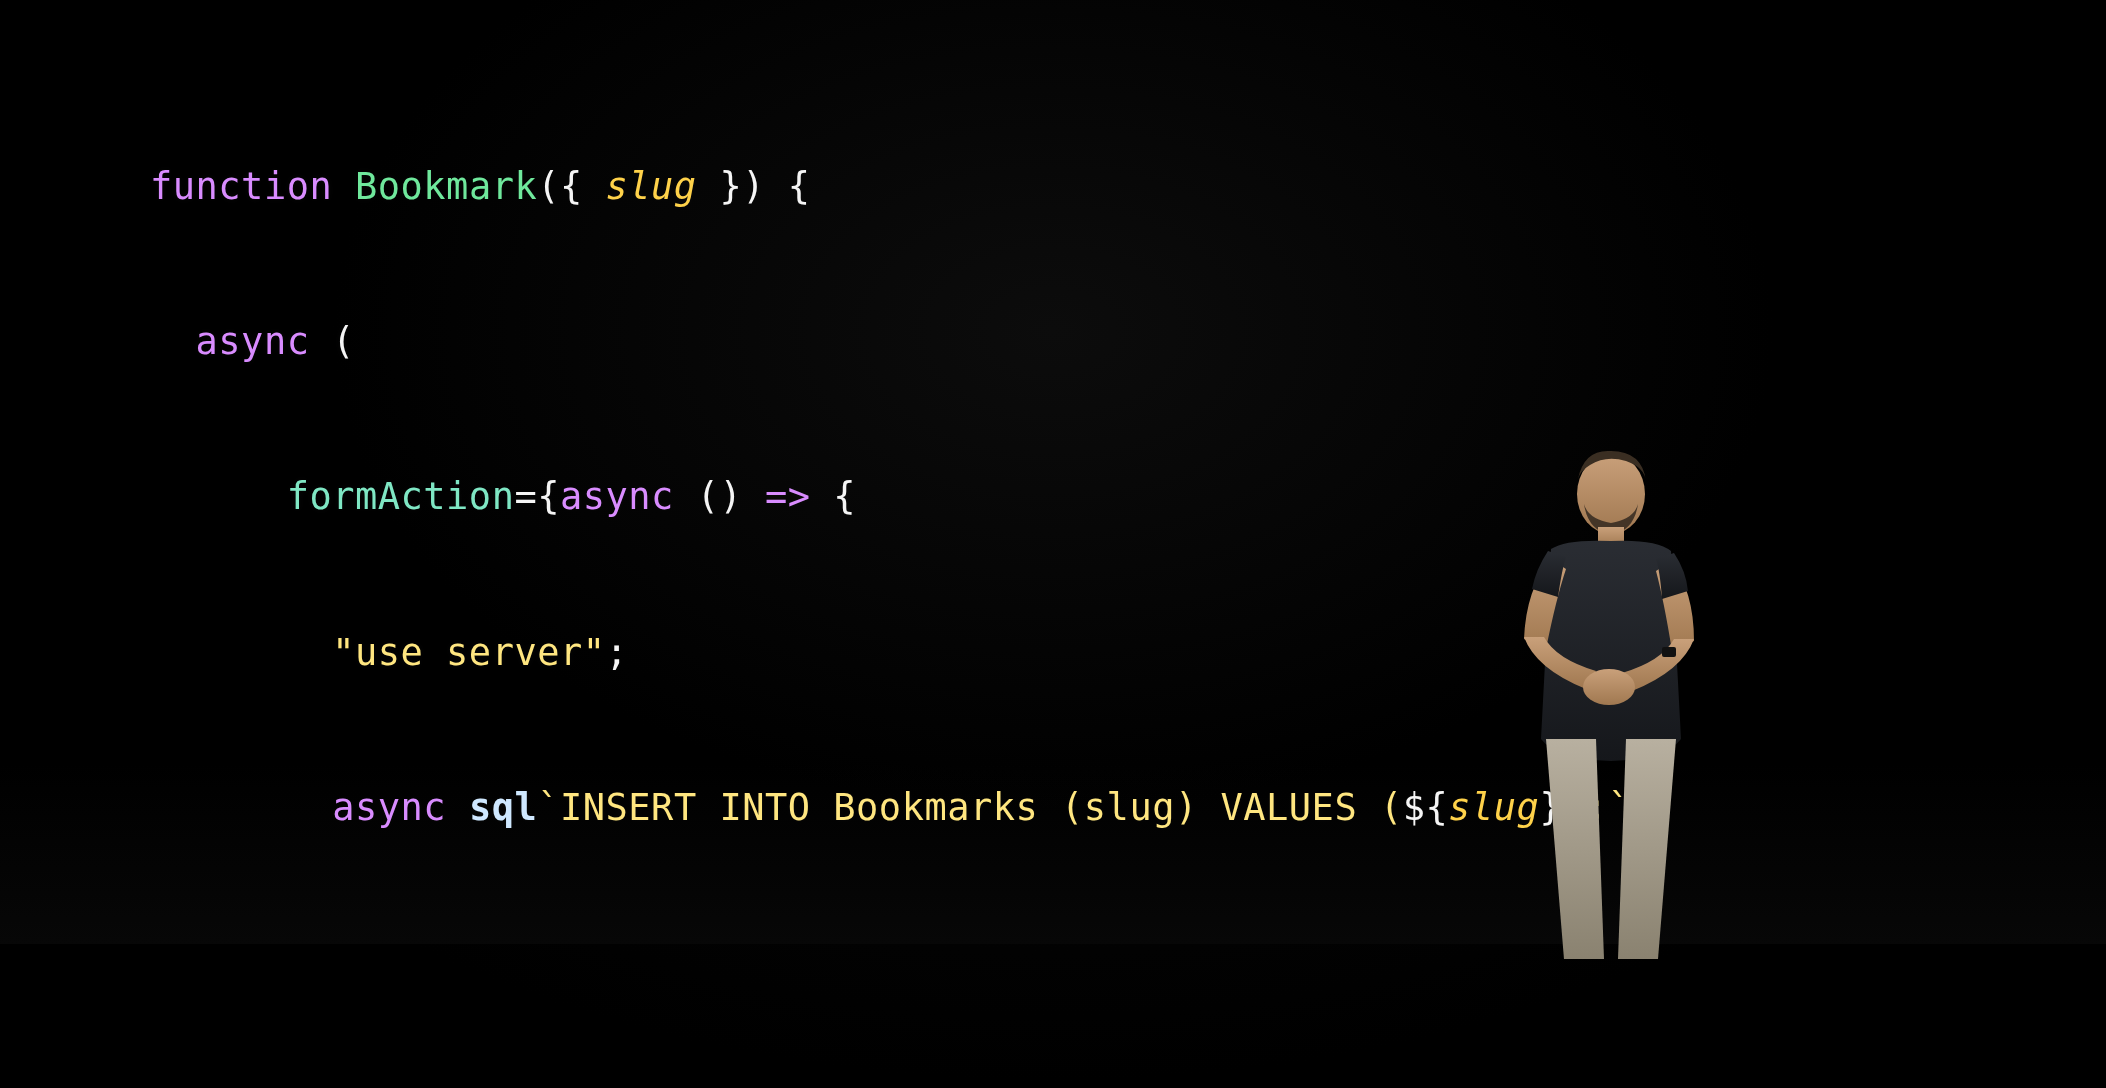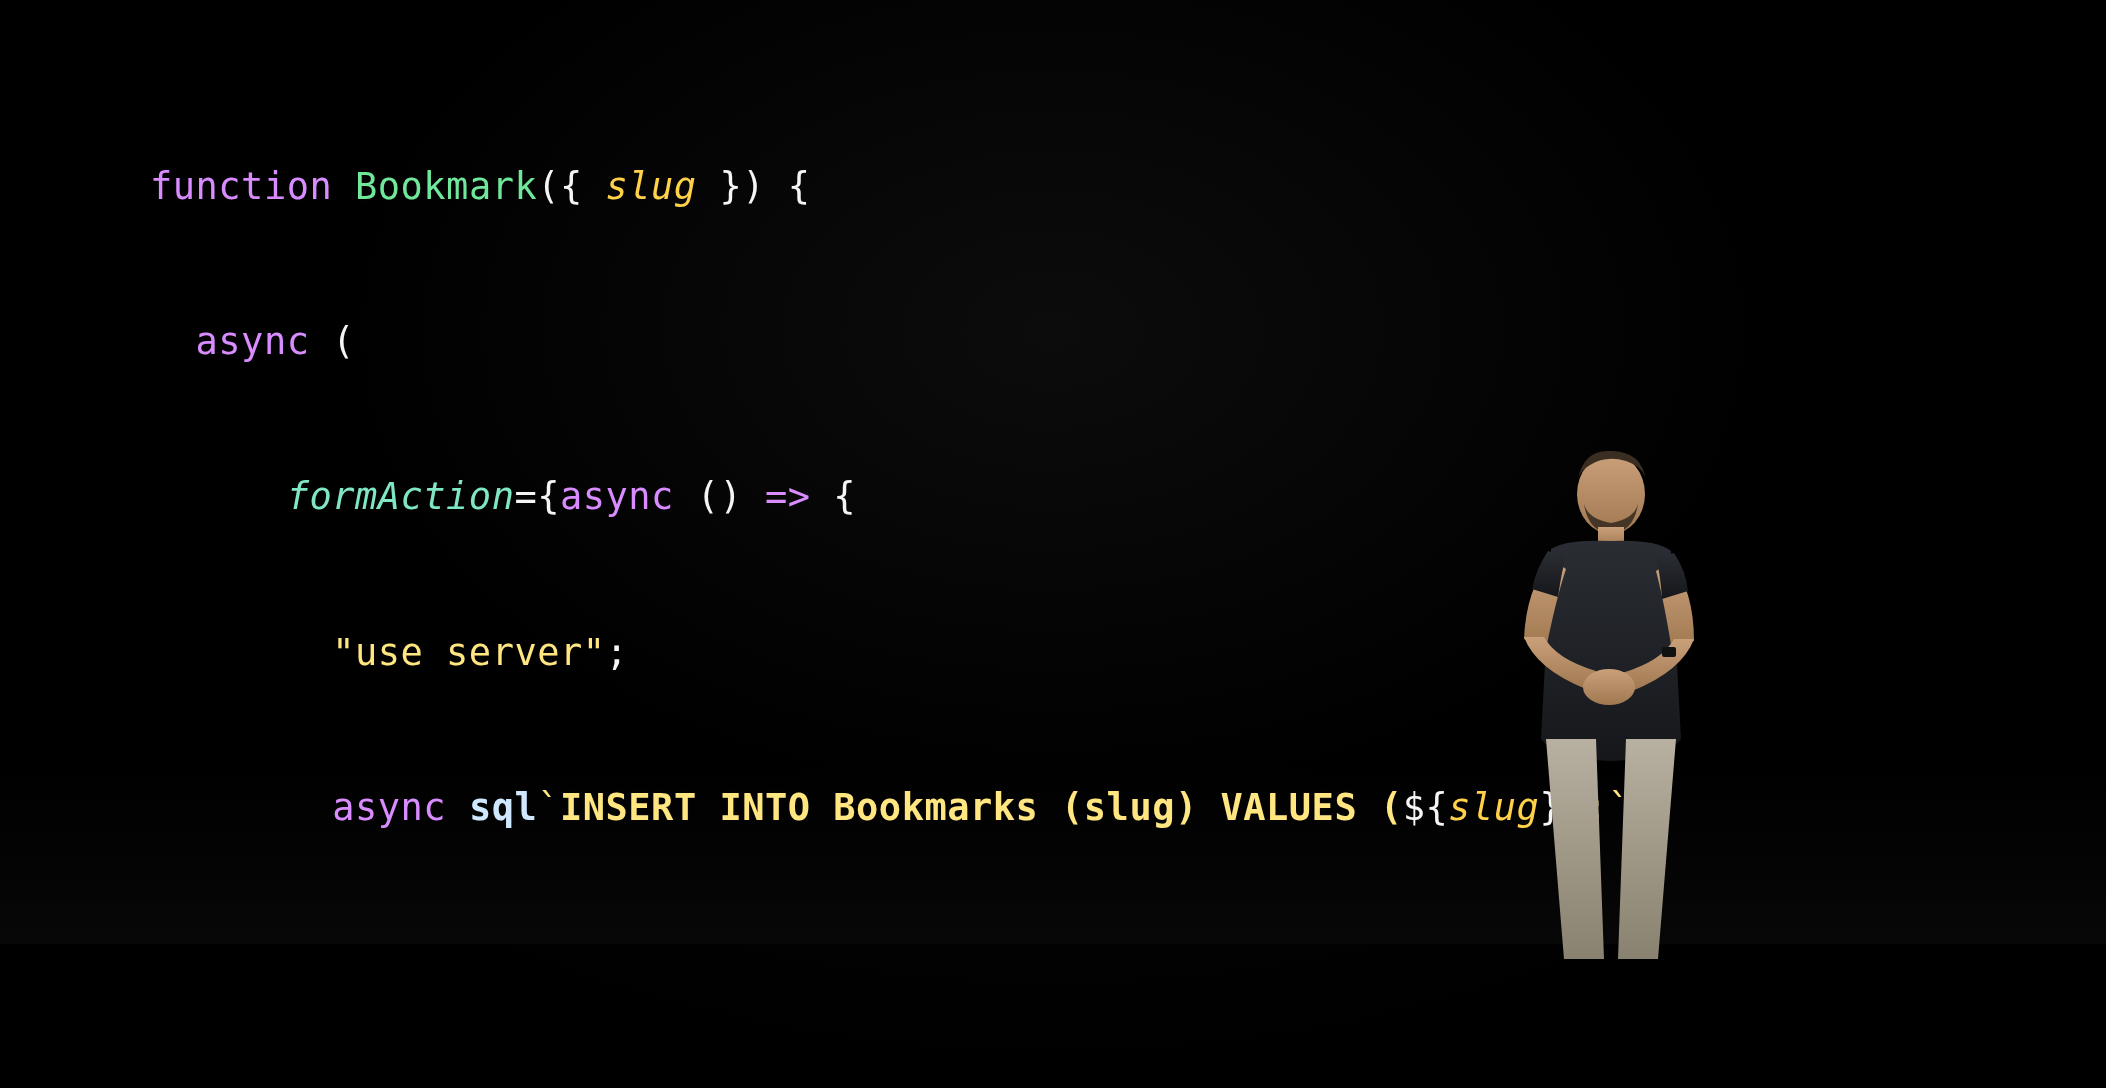--- a/index.html
+++ b/index.html
@@ -28,24 +28,24 @@
     }
     .code-block .line { display: block; }
 
     
     .kw-purple   { color: #d98cff; }  
     .fn-name     { color: #6fe89c; }  
     .param       { color: #ffd24a; font-style: italic; } 
     .punct       { color: #f5f5f5; }  
     .tag-angle   { color: #f5f5f5; }
     .tag-name    { color: #52d0ff; }  
-    .attr-name   { color: #7fe7c4; font-style: italic; } 
+    .attr-name   { color: #7fe7c4; } 
     .str         { color: #ffe680; }  
     .ident       { color: #cfe8ff; font-weight: bold; } 
-    .sql-kw      { color: #ffe680; font-weight: bold; }
+    .sql-kw      { color: #ffe680; }
     .code-block * { text-shadow: 0 0 6px rgba(255,255,255,0.04); }
 
     
     .speaker {
       position: absolute;
       bottom: -15px;
       right: 360px;
       width: 280px;
       height: 520px;
     }

